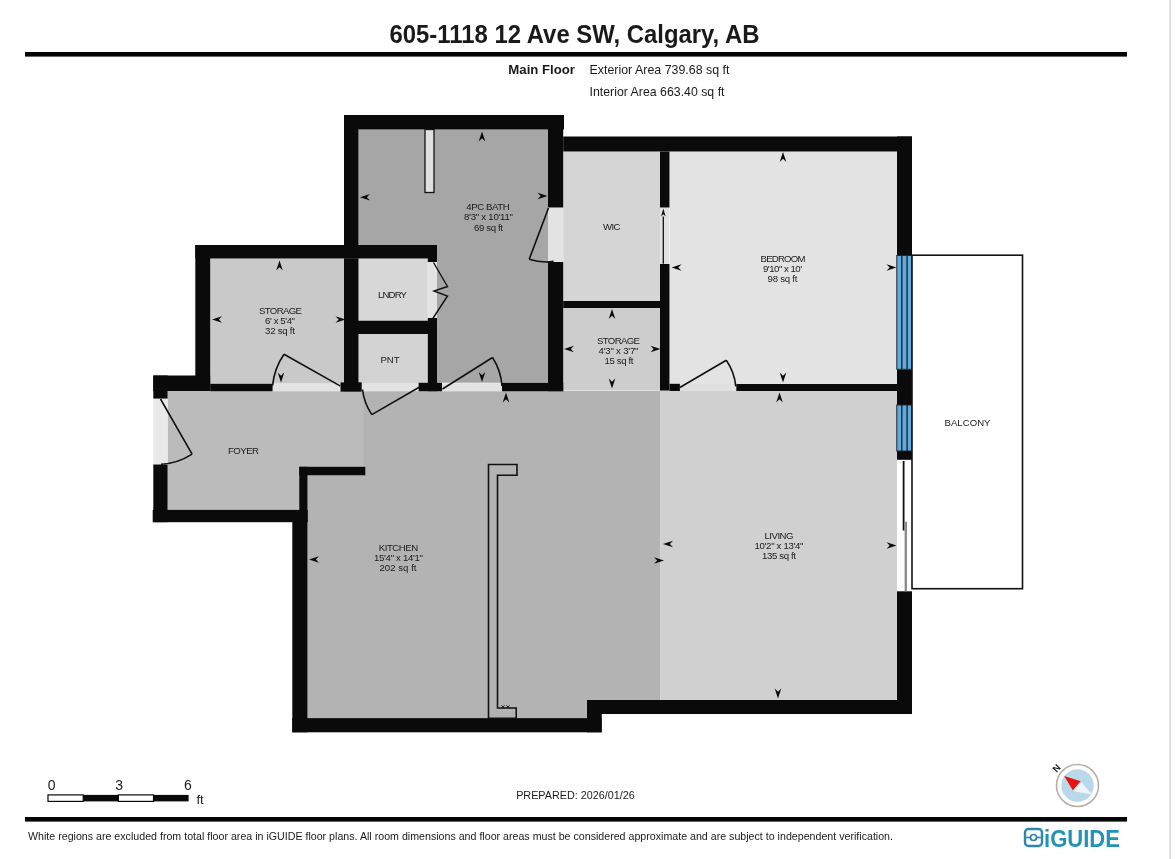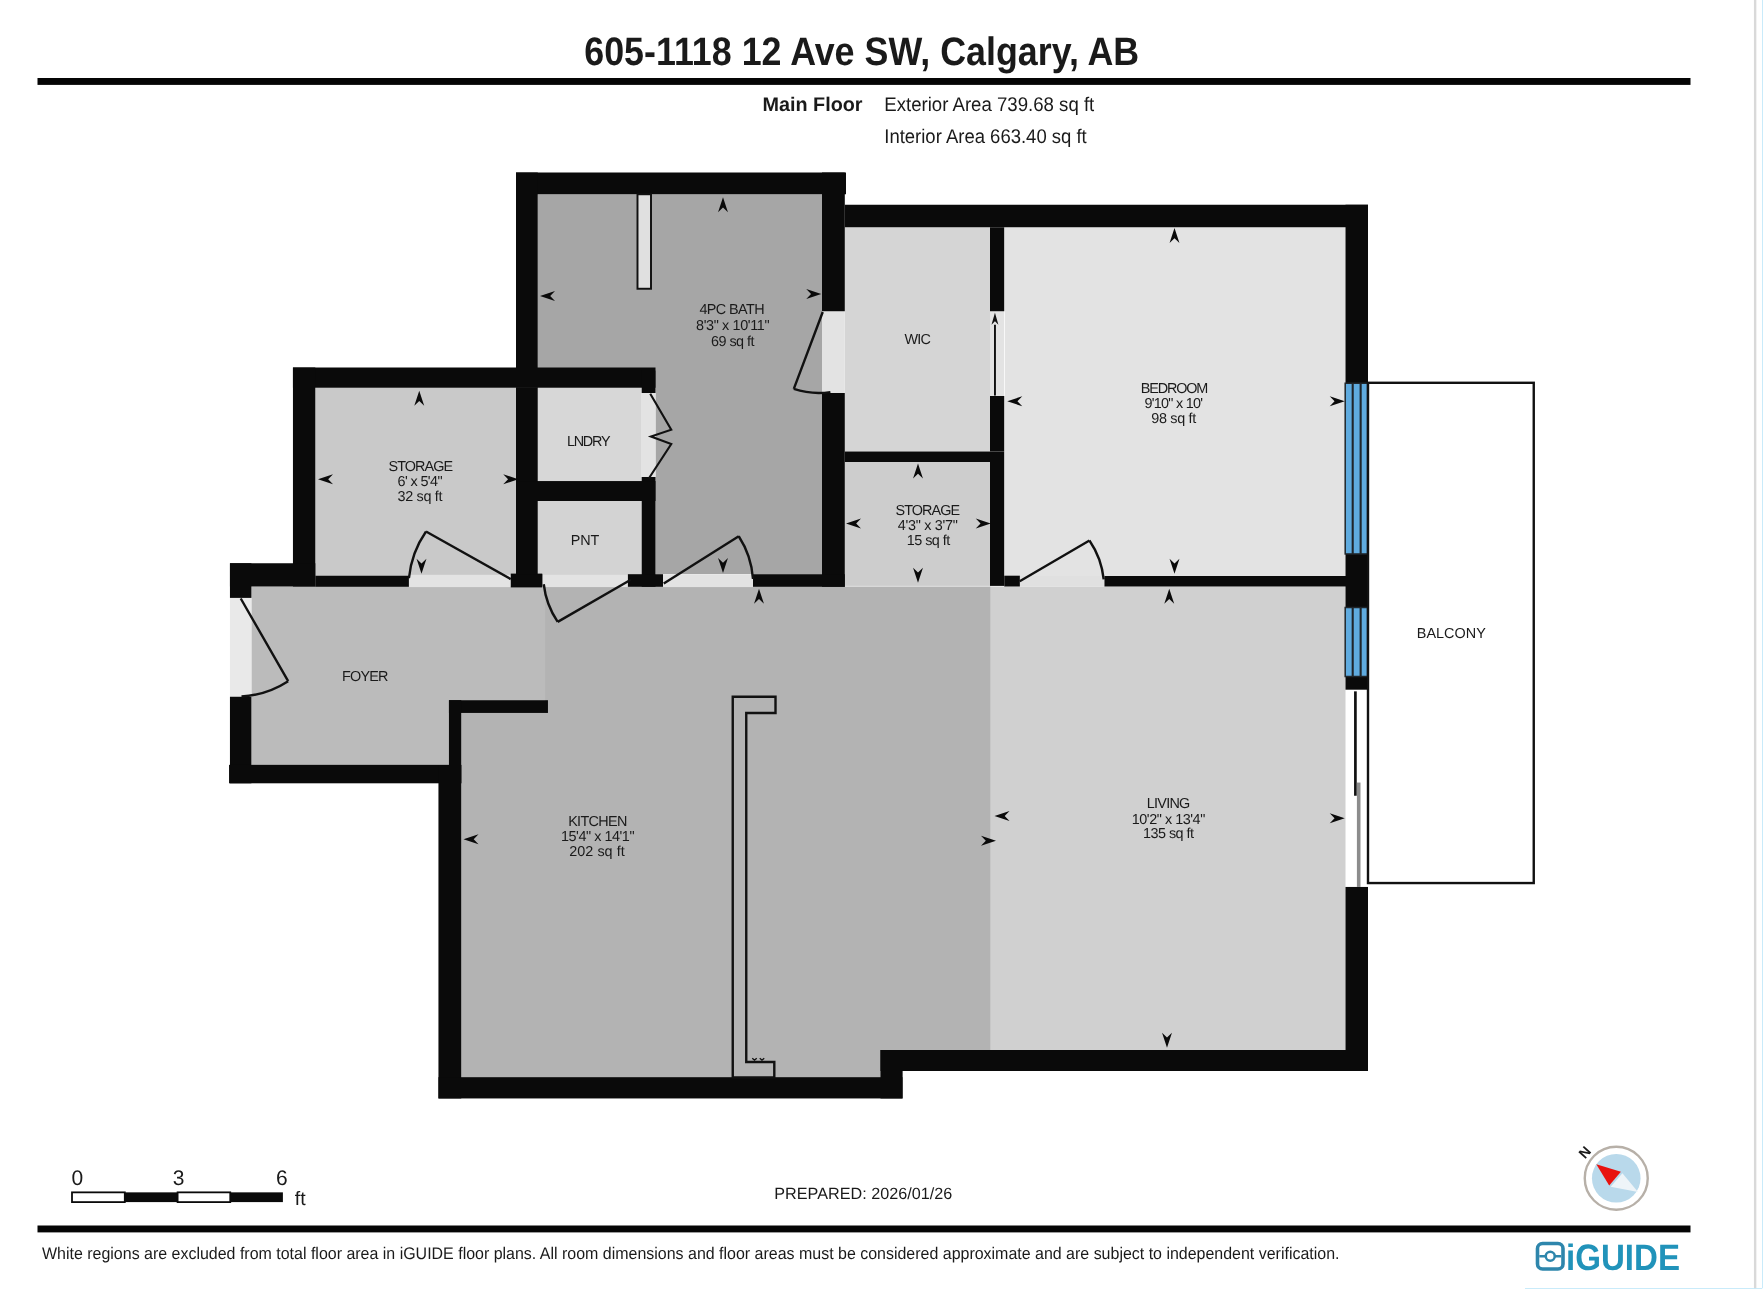--- a/index.html
+++ b/index.html
@@ -1,16 +1,16 @@
 <!DOCTYPE html>
 <html><head>
 <meta charset="utf-8">
 <style>
   html,body{margin:0;padding:0;background:#ffffff;}
-  #page{position:relative;width:1175px;height:859px;background:#0ea5e9;overflow:hidden;}
+  #page{position:relative;width:1175px;height:859px;background:#f97316;overflow:hidden;}
   svg{display:block;}
   text{font-family:"Liberation Sans", sans-serif;fill:#1a1a1a;}
 </style>
 </head>
 <body>
 <div id="page">
 <svg width="1175" height="859" viewBox="0 0 1175 859">
 
 <rect x="0" y="0" width="1175" height="859" fill="#ffffff"></rect>
 

